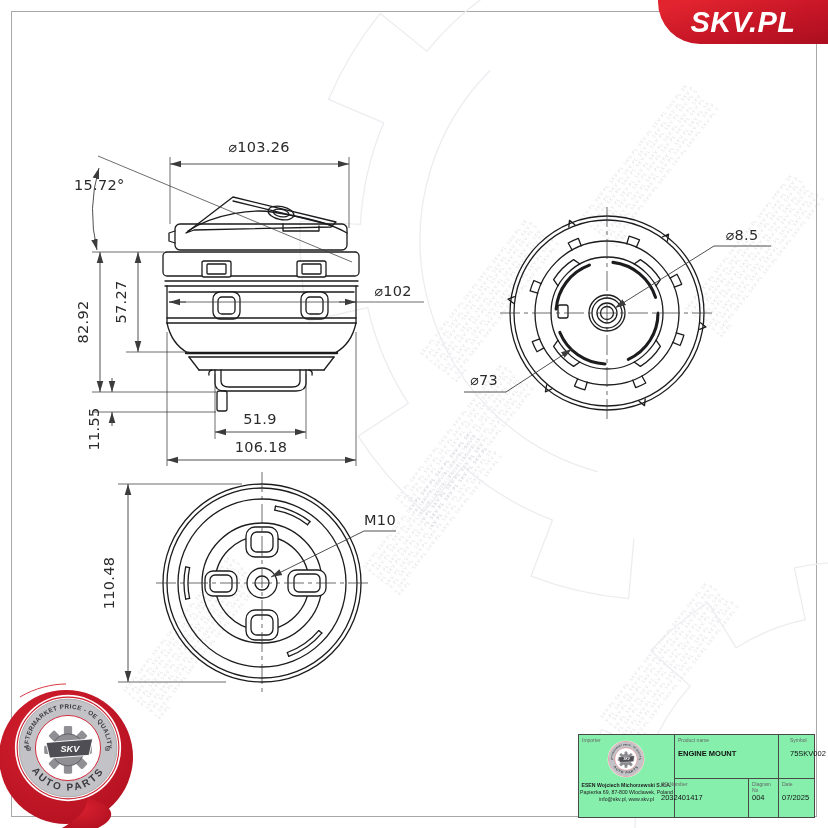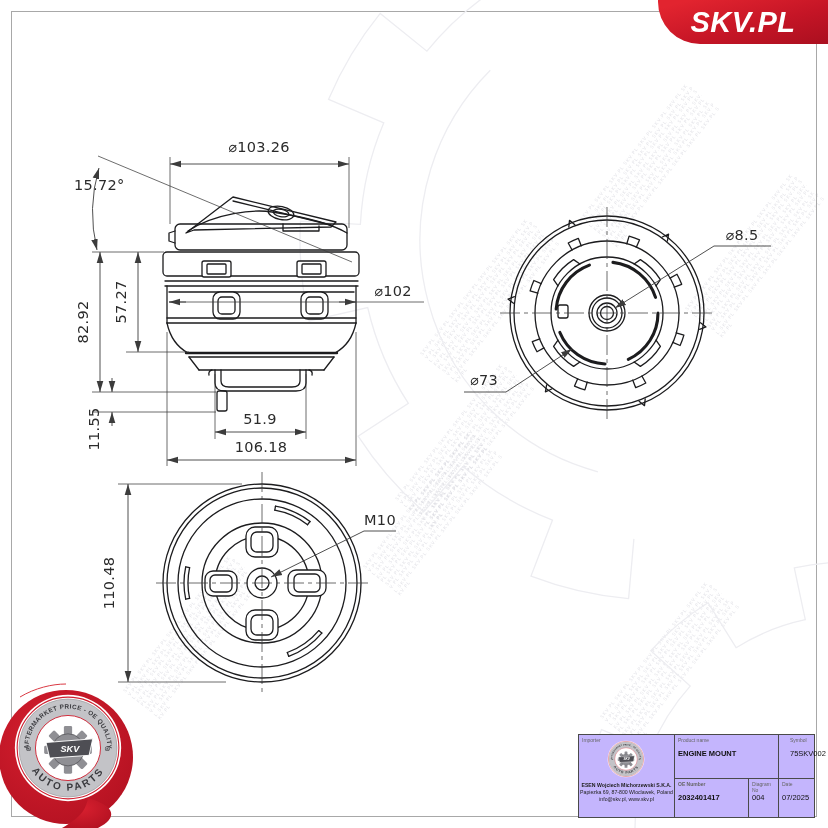--- a/index.html
+++ b/index.html
@@ -27,21 +27,21 @@
           border-radius:0 0 0 42px;background:linear-gradient(165deg,#e2242f 15%,#c51526 60%,#a90f1f 100%);}
   .banner-text{position:absolute;left:0;top:6px;width:170px;height:56px;line-height:44px;
                text-align:center;color:#fff;font-weight:bold;font-style:italic;font-size:29px;
                letter-spacing:.5px;}
   
   .arc-top{font:bold 7px "Liberation Sans",sans-serif;fill:#3a3a3e;letter-spacing:.4px;}
   .arc-bot{font:bold 11px "Liberation Sans",sans-serif;fill:#3a3a3e;letter-spacing:2.4px;}
   .bstar{font:8px "DejaVu Sans",sans-serif;fill:#3a3a3e;text-anchor:middle;}
   .skv-center{font:bold italic 10px "Liberation Sans",sans-serif;fill:#fff;text-anchor:middle;}
   
-  .tblock{position:absolute;left:578px;top:734px;width:235px;height:82px;border:1px solid #4a4a4a;background:#c4b5fd;}
+  .tblock{position:absolute;left:578px;top:734px;width:235px;height:82px;border:1px solid #4a4a4a;background:#86efac;}
   .tb-cell{position:absolute;box-sizing:border-box;}
   .tb-label{position:absolute;left:3px;top:2px;font-size:5px;color:#666;}
   .tb-value{position:absolute;left:3px;top:14px;font-size:7.5px;color:#111;}
   .tb-bold{font-weight:bold;}
   .vline,.hline{position:absolute;background:#4a4a4a;}
   .tb-badge{position:absolute;left:28px;top:5px;width:38px;height:38px;}
   .tb-addr{position:absolute;left:1px;right:1px;top:47px;text-align:center;font-size:5.2px;
            line-height:7px;color:#222;}
 </style>
 </head>
@@ -303,21 +303,21 @@
     <div class="tb-cell" style="left:96px;top:0;width:103px;height:43px;">
       <div class="tb-label">Product name</div>
       <div class="tb-value tb-bold">ENGINE MOUNT</div>
     </div>
 
     <div class="tb-cell" style="left:208px;top:0;width:35px;height:43px;">
       <div class="tb-label">Symbol</div>
       <div class="tb-value">75SKV002</div>
     </div>
 
-    <div class="tb-cell" style="left:96px;top:44px;width:73px;height:38px;font-weight:bold;">
+    <div class="tb-cell" style="left:79px;top:44px;width:73px;height:38px;">
       <div class="tb-label">OE Number</div>
       <div class="tb-value">2032401417</div>
     </div>
 
     <div class="tb-cell" style="left:170px;top:44px;width:29px;height:38px;">
       <div class="tb-label">Diagram No</div>
       <div class="tb-value">004</div>
     </div>
 
     <div class="tb-cell" style="left:200px;top:44px;width:35px;height:38px;">

